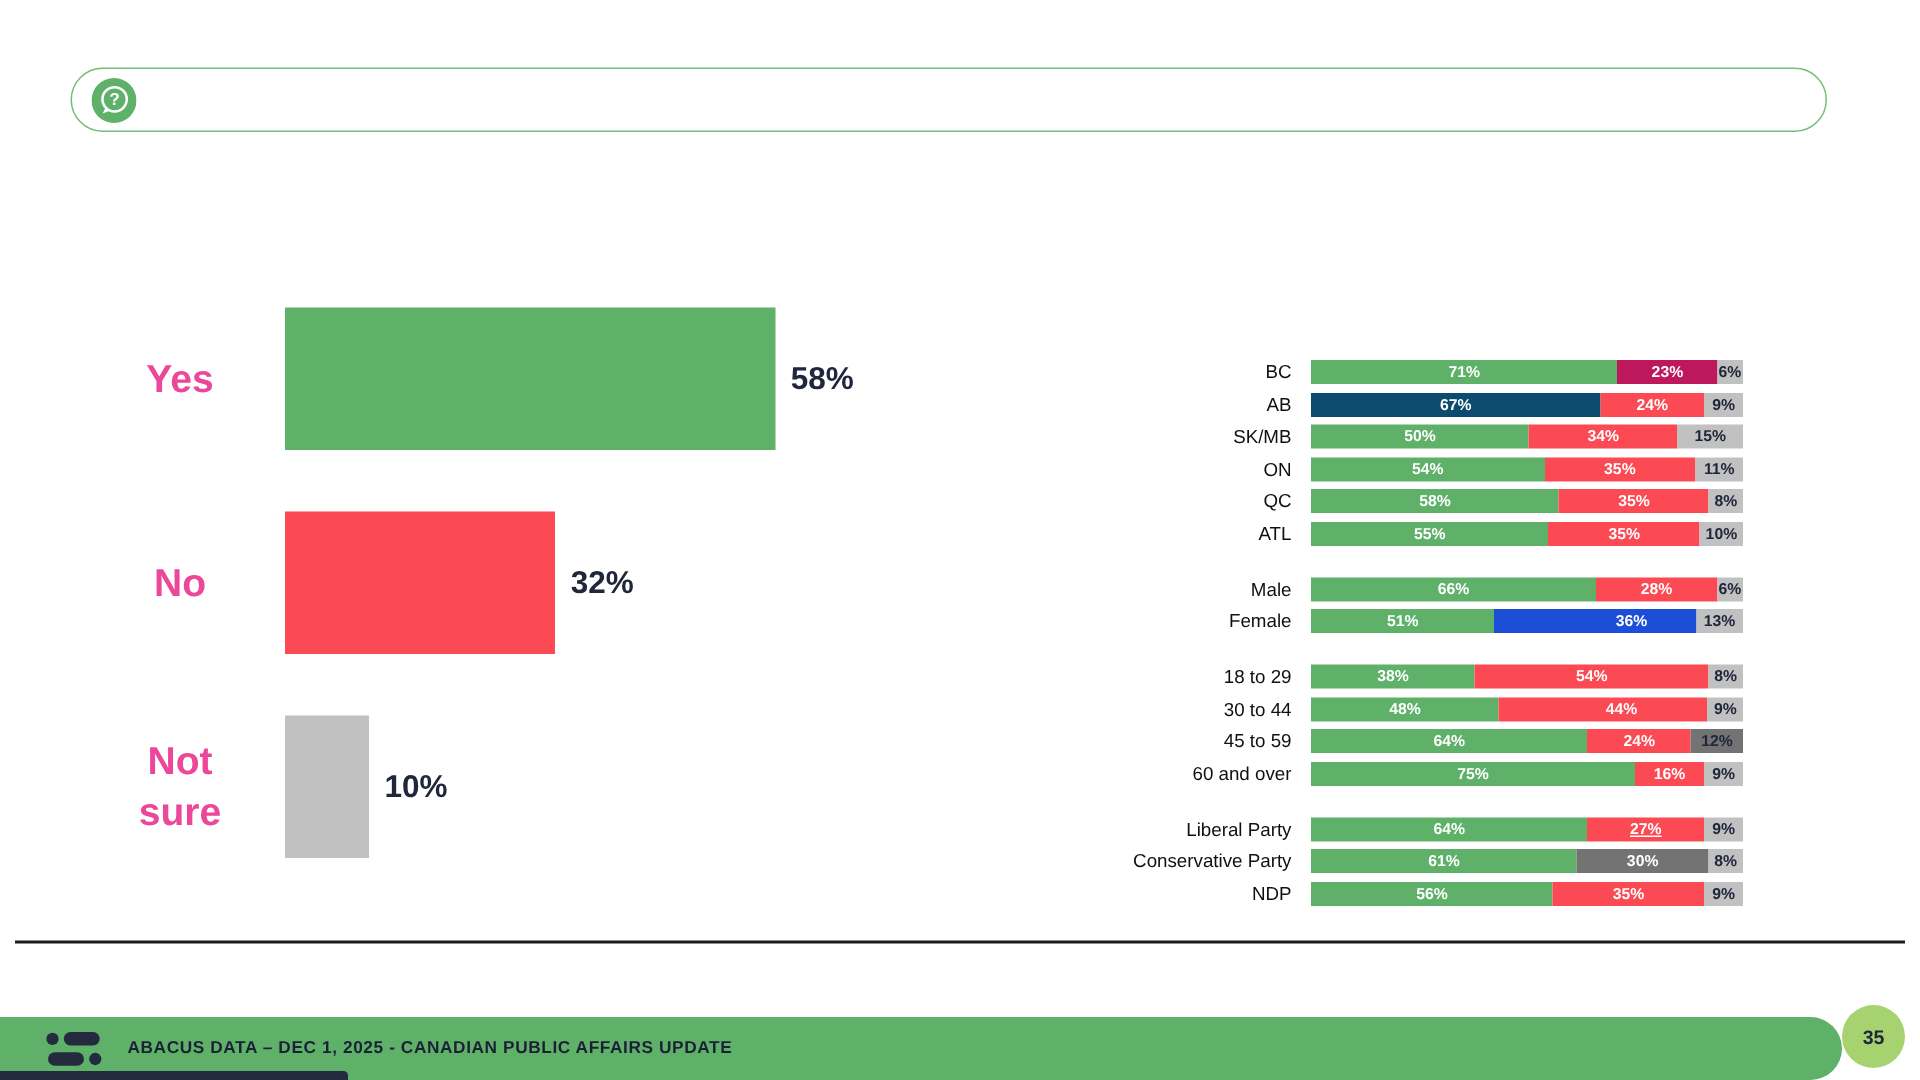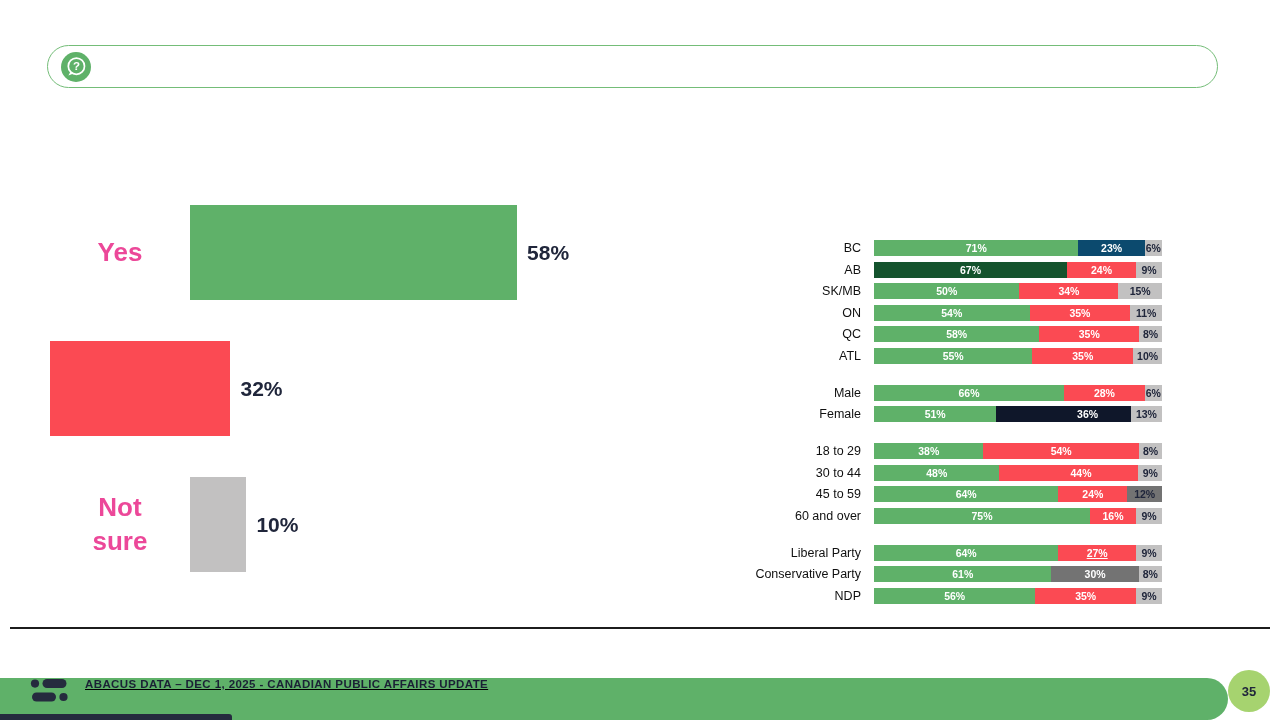--- a/index.html
+++ b/index.html
@@ -38,21 +38,21 @@
   .bd-seg{height:100%;display:flex;align-items:center;justify-content:center;
     font-size:10.5px;font-weight:bold;overflow:visible;white-space:nowrap;}
   .seg0{color:#ffffff;text-align:right;}
   .seg1{color:#ffffff;}
   .seg2{color:#20263b;}
   
   .divider{position:absolute;left:10px;top:627px;width:1260px;border:none;border-top:2px solid #1c1c1c;margin:0;}
   
   .footer-bar{
     position:absolute;left:0;top:678px;width:1228px;height:42px;
-    border-radius:0 21px 21px 0;display:flex;padding-left:30px;gap:15px;box-sizing:border-box;text-decoration:underline;
+    border-radius:0 21px 21px 0;display:flex;align-items:center;padding-left:30px;gap:15px;box-sizing:border-box;
   }
   .footer-text{font-size:11.5px;letter-spacing:.4px;color:#1b2135;font-weight:bold;}
   .page-badge{
     position:absolute;left:1228px;top:670px;width:42px;height:42px;border-radius:50%;
     display:flex;align-items:center;justify-content:center;
     font-size:13px;font-weight:bold;color:#20263b;
   }
   .corner-strip{position:absolute;left:0;top:714px;width:232px;height:6px;background:#252b3e;border-top-right-radius:3px;}
 </style>
 </head>
@@ -74,46 +74,49 @@
 
   <div class="main-chart">
       <div class="mc-row">
         <div class="mc-label">
           <span>Yes</span>
         </div>
         <div class="mc-bar" style="width: 327.12px; background: rgb(95, 177, 105);"></div>
         <div class="mc-value">58%</div>
       </div>
       <div class="mc-row">
+        <div class="mc-label">
+          <span>No</span>
+        </div>
         <div class="mc-bar" style="width: 180.48px; background: rgb(251, 74, 83);"></div>
         <div class="mc-value">32%</div>
       </div>
       <div class="mc-row">
         <div class="mc-label">
           <span>Not sure</span>
         </div>
         <div class="mc-bar" style="width: 56.4px; background: rgb(194, 193, 193);"></div>
         <div class="mc-value">10%</div>
       </div>
     </div>
 
   <div class="breakdown-chart">
       <div class="bd-group">
         <div class="bd-row">
           <div class="bd-label">BC</div>
           <div class="bd-bar">
             <div class="bd-seg seg0" style="width: 71%; background: rgb(95, 177, 105);">71%</div>
-            <div class="bd-seg seg1" style="width: 23%; background: #0c4a6e;">23%</div>
+            <div class="bd-seg seg1" style="width: 23%; background: #be185d;">23%</div>
             <div class="bd-seg seg2" style="width: 6%; background: rgb(194, 193, 193);">6%</div>
           </div>
         </div>
         <div class="bd-row">
           <div class="bd-label">AB</div>
           <div class="bd-bar">
-            <div class="bd-seg seg0" style="width: 67%; background: #14532d;">67%</div>
+            <div class="bd-seg seg0" style="width: 67%; background: #0c4a6e;">67%</div>
             <div class="bd-seg seg1" style="width: 24%; background: rgb(251, 74, 83);">24%</div>
             <div class="bd-seg seg2" style="width: 9%; background: rgb(194, 193, 193);">9%</div>
           </div>
         </div>
         <div class="bd-row">
           <div class="bd-label">SK/MB</div>
           <div class="bd-bar">
             <div class="bd-seg seg0" style="width: 50.5051%; background: rgb(95, 177, 105);">50%</div>
             <div class="bd-seg seg1" style="width: 34.3434%; background: rgb(251, 74, 83);">34%</div>
             <div class="bd-seg seg2" style="width: 15.1515%; background: rgb(194, 193, 193);">15%</div>
@@ -150,21 +153,21 @@
           <div class="bd-bar">
             <div class="bd-seg seg0" style="width: 66%; background: rgb(95, 177, 105);">66%</div>
             <div class="bd-seg seg1" style="width: 28%; background: rgb(251, 74, 83);">28%</div>
             <div class="bd-seg seg2" style="width: 6%; background: rgb(194, 193, 193);">6%</div>
           </div>
         </div>
         <div class="bd-row">
           <div class="bd-label">Female</div>
           <div class="bd-bar">
             <div class="bd-seg seg0" style="width: 51%; background: rgb(95, 177, 105);">51%</div>
-            <div class="bd-seg seg1" style="width: 36%; background: #0f172a; padding-left: 48px;">36%</div>
+            <div class="bd-seg seg1" style="width: 36%; background: #1d4ed8; padding-left: 48px;">36%</div>
             <div class="bd-seg seg2" style="width: 13%; background: rgb(194, 193, 193);">13%</div>
           </div>
         </div>
       </div>
       <div class="bd-group">
         <div class="bd-row">
           <div class="bd-label">18 to 29</div>
           <div class="bd-bar">
             <div class="bd-seg seg0" style="width: 38%; background: rgb(95, 177, 105);">38%</div>
             <div class="bd-seg seg1" style="width: 54%; background: rgb(251, 74, 83);">54%</div>

